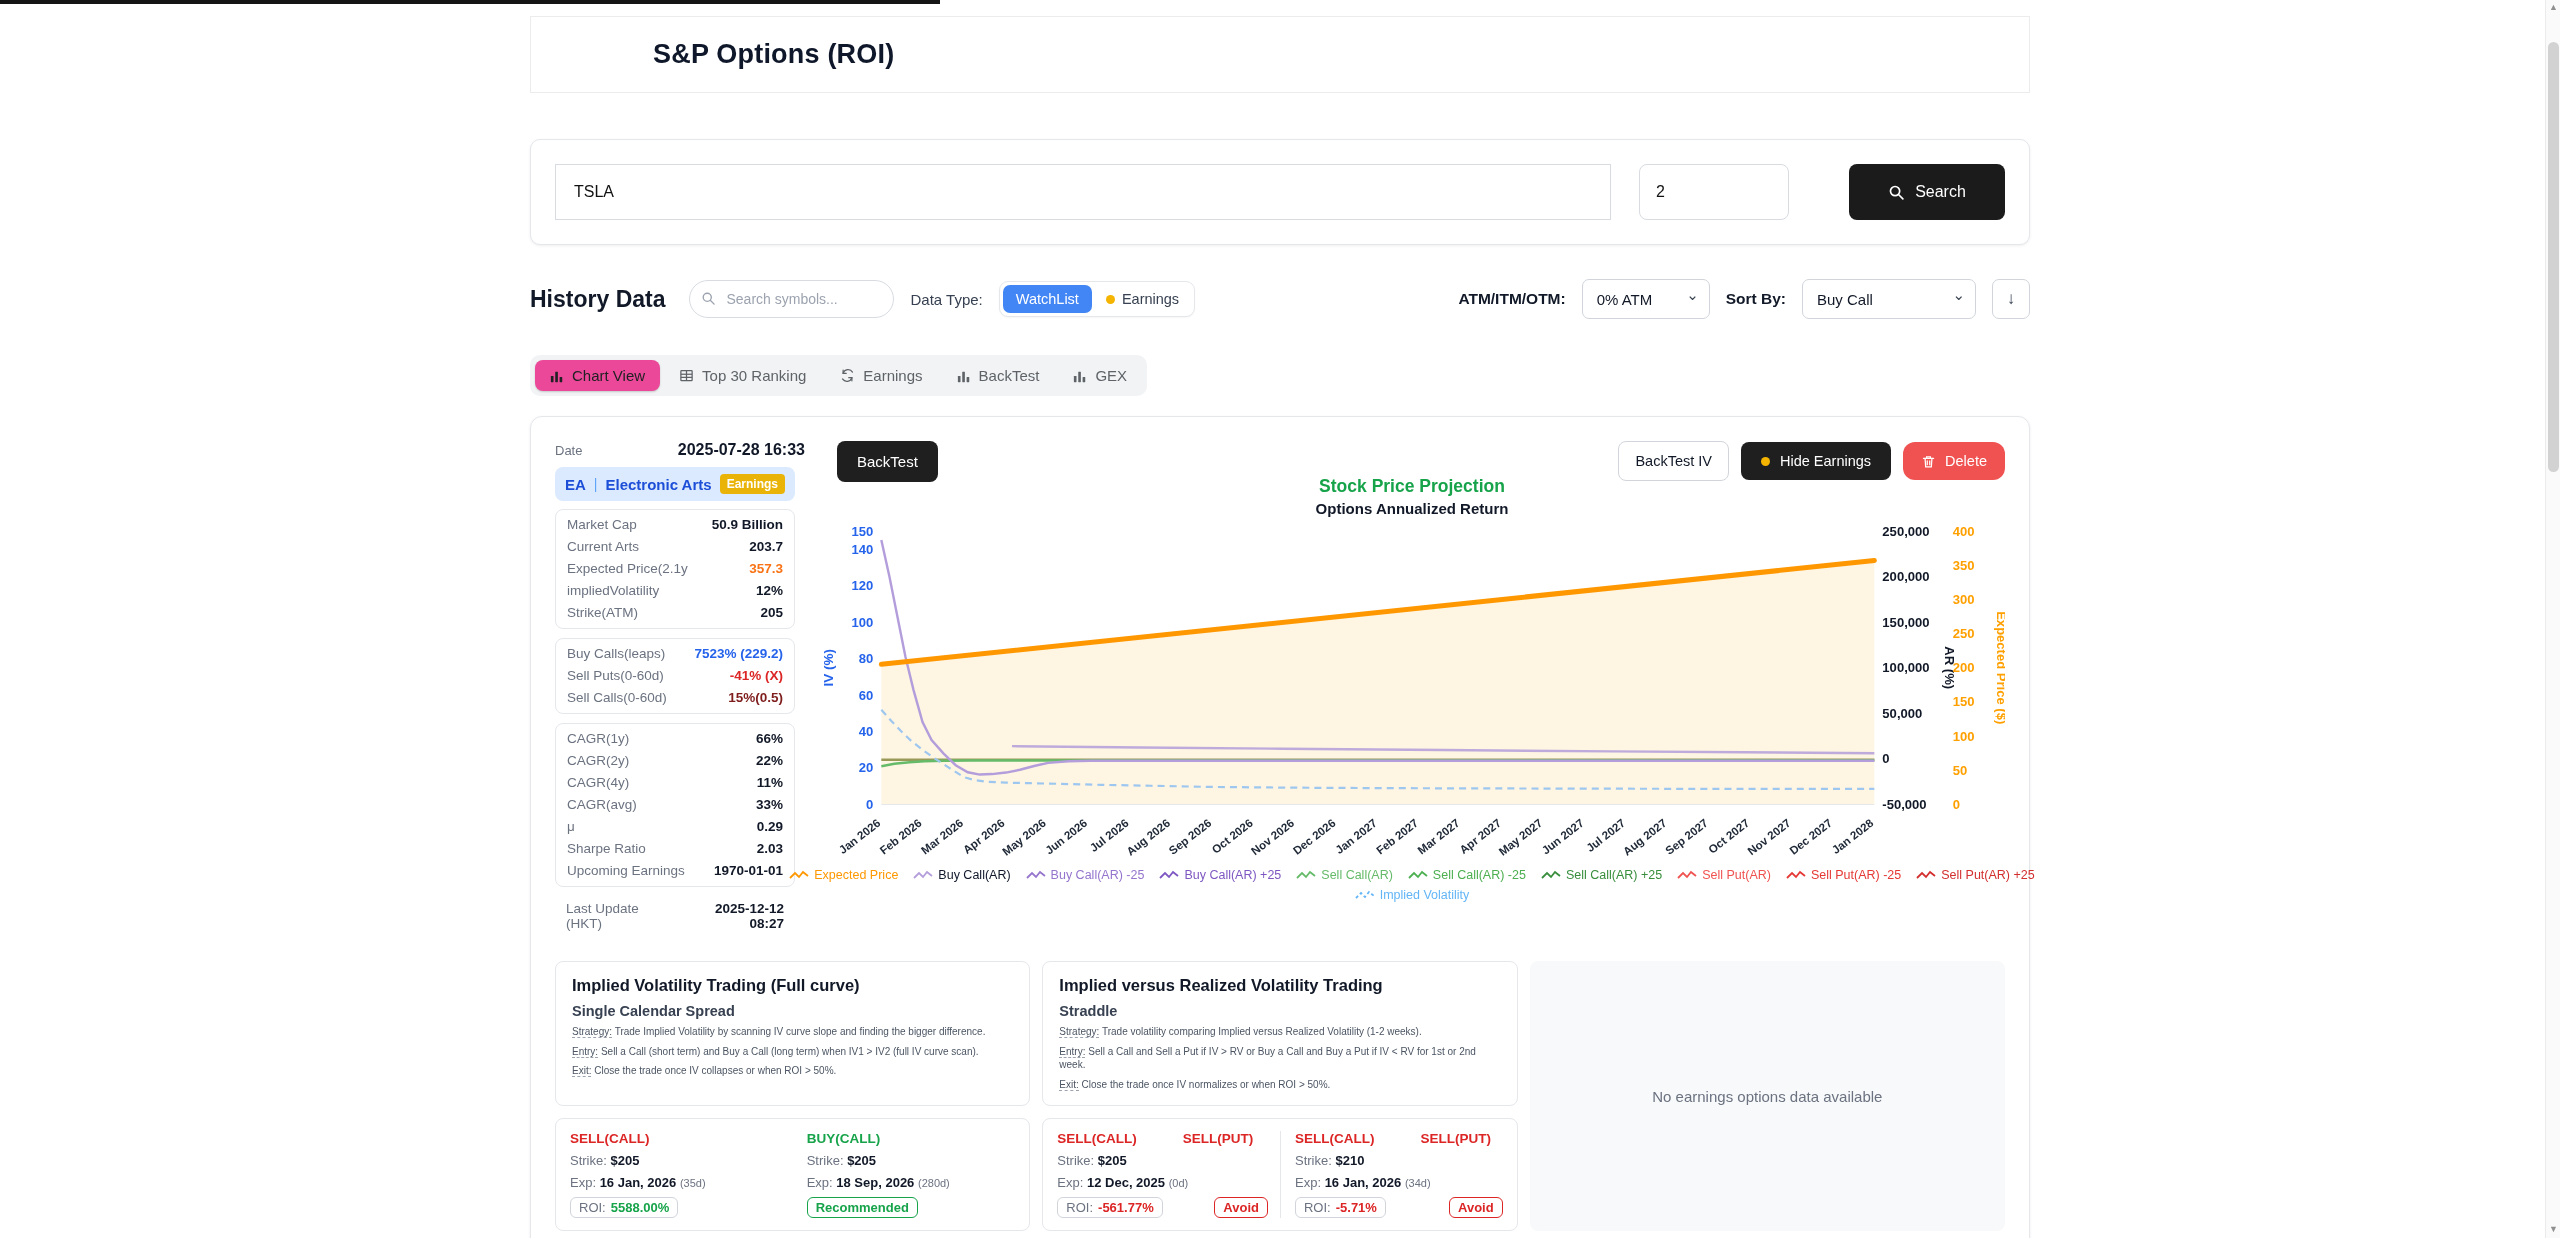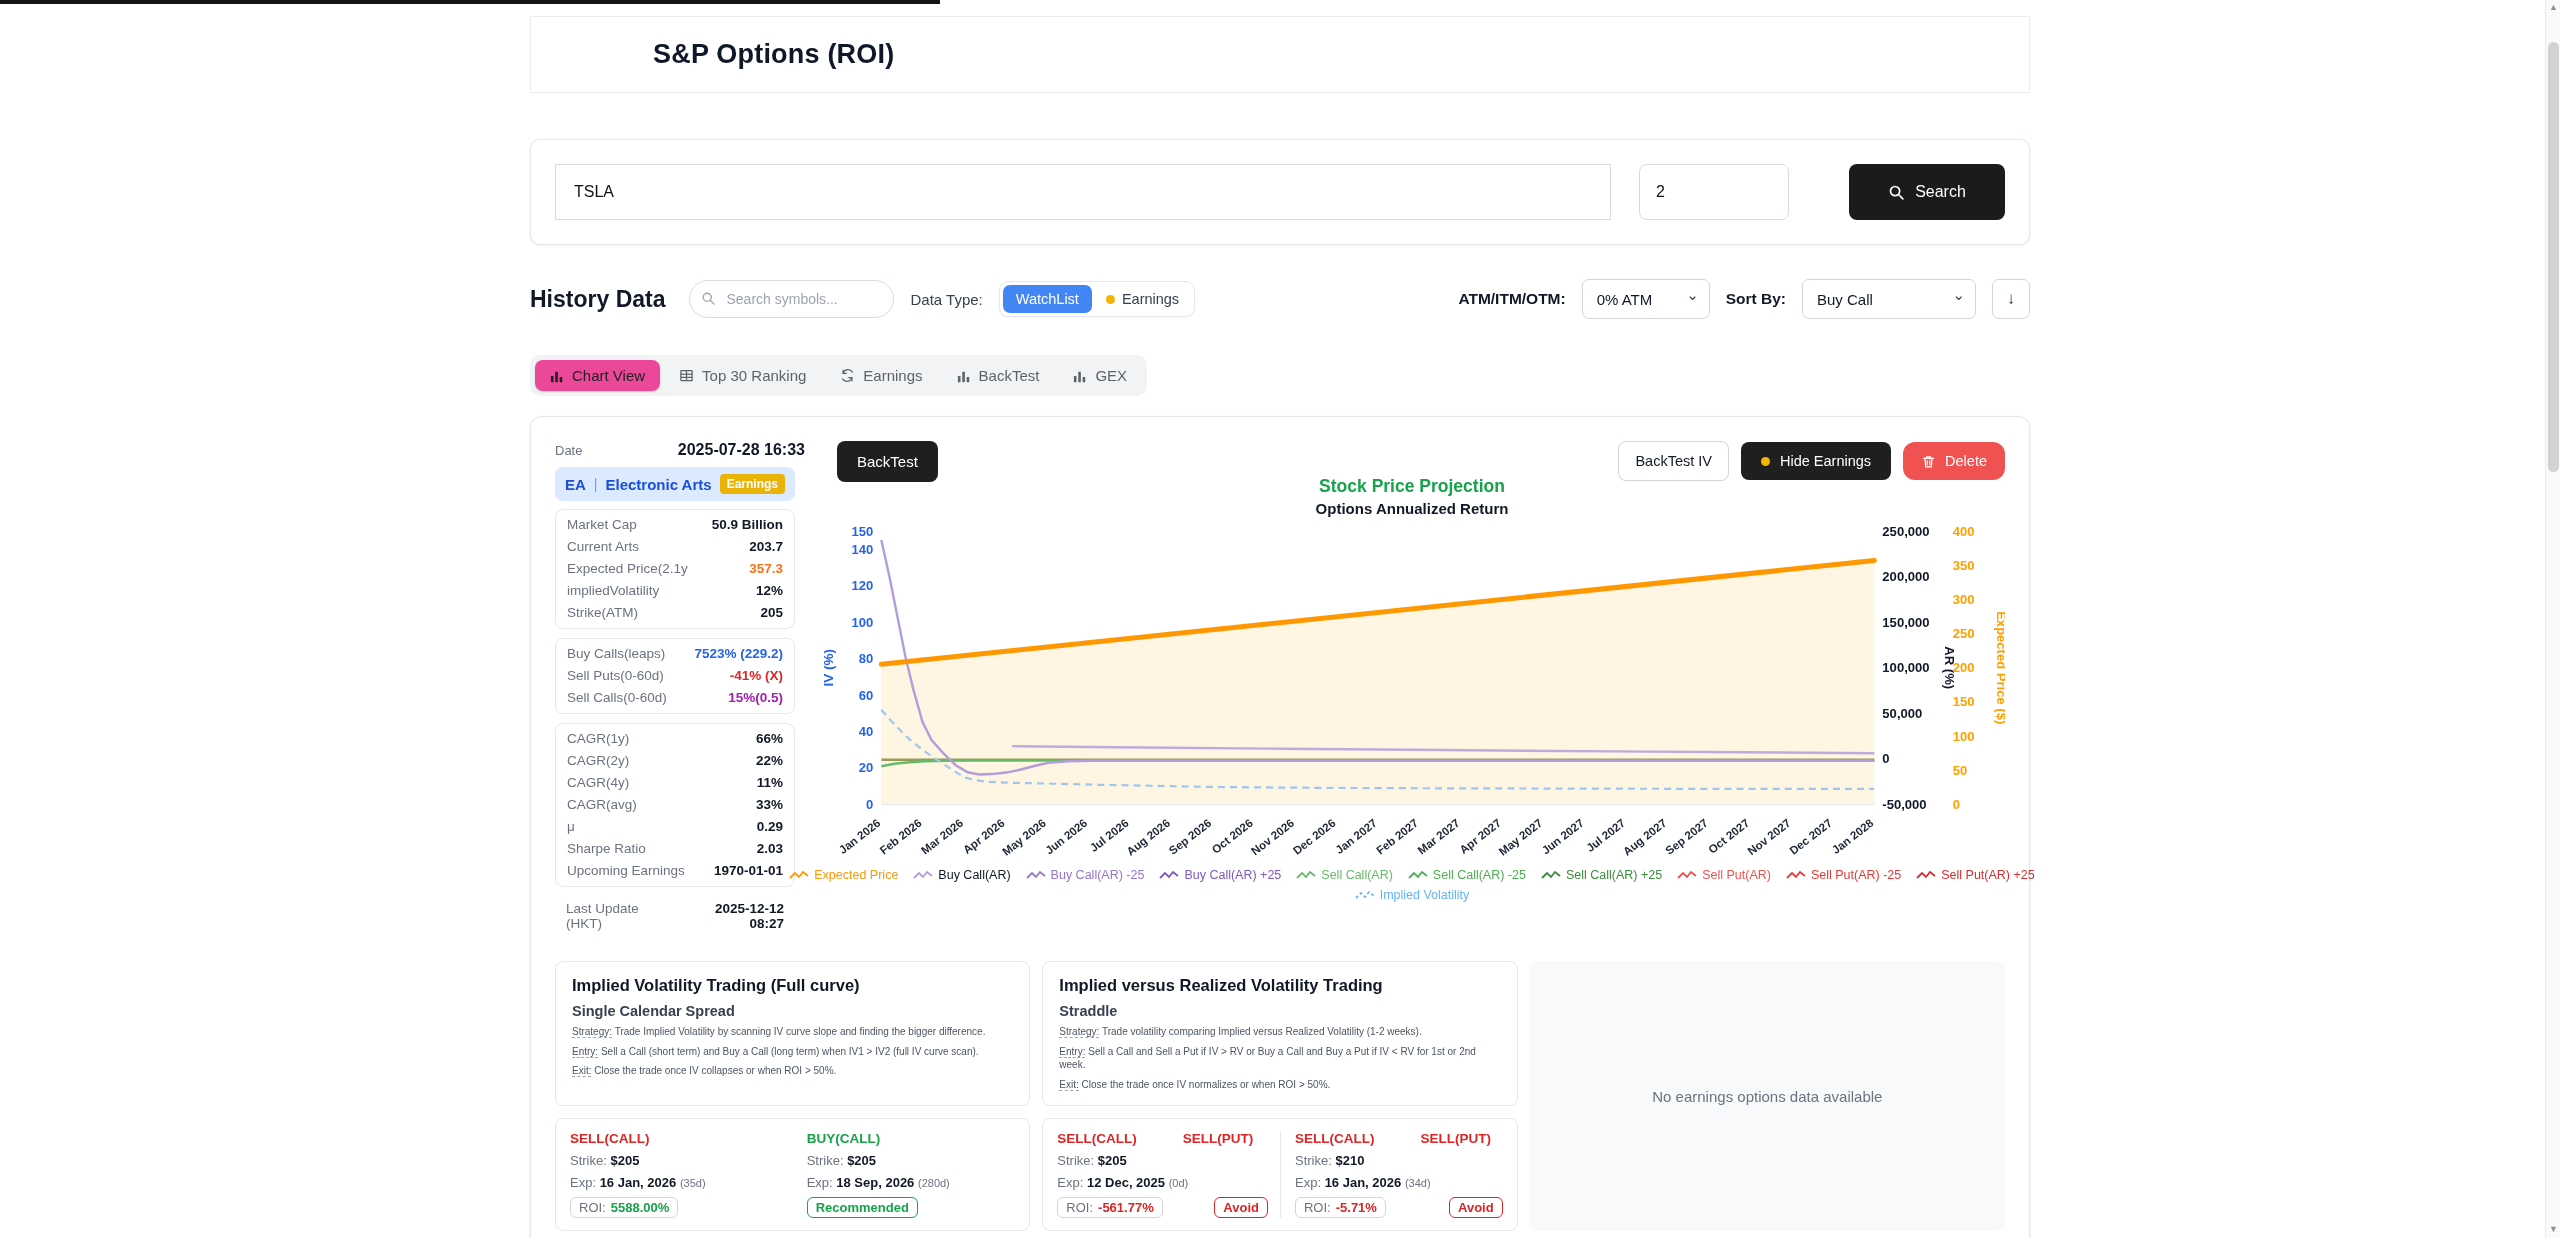--- a/index.html
+++ b/index.html
@@ -295,21 +295,21 @@
             <div class="stat-row">
               <span class="stat-label">Buy Calls(leaps)</span>
               <span class="stat-value" style="color: rgb(37, 99, 235);">7523% (229.2)</span>
             </div>
             <div class="stat-row">
               <span class="stat-label">Sell Puts(0-60d)</span>
               <span class="stat-value" style="color: rgb(220, 38, 38);">-41% (X)</span>
             </div>
             <div class="stat-row">
               <span class="stat-label">Sell Calls(0-60d)</span>
-              <span class="stat-value" style="color: #a21caf;">15%(0.5)</span>
+              <span class="stat-value" style="color: #7f1d1d;">15%(0.5)</span>
             </div>
           </div>
         <div class="stat-box">
             <div class="stat-row">
               <span class="stat-label">CAGR(1y)</span>
               <span class="stat-value">66%</span>
             </div>
             <div class="stat-row">
               <span class="stat-label">CAGR(2y)</span>
               <span class="stat-value">22%</span>

